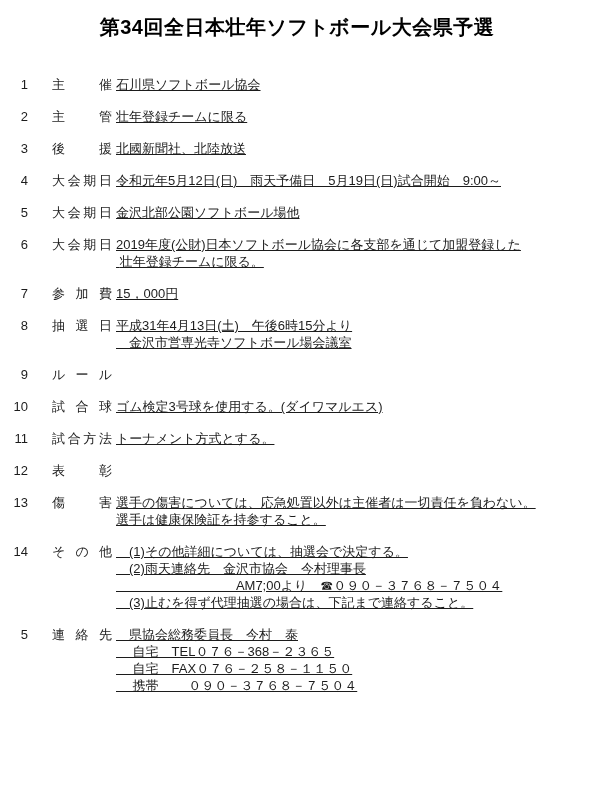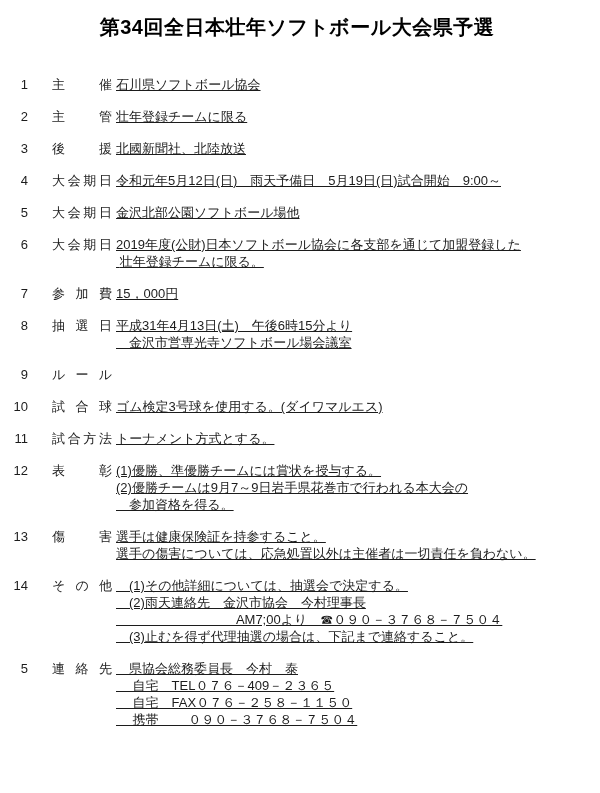--- a/index.html
+++ b/index.html
@@ -142,51 +142,46 @@
     <div class="num">11</div>
     <div class="label">試合方法</div>
     <div class="content">
           <div class="line">トーナメント方式とする。</div>
         </div>
   </div>
 
   <div class="item">
     <div class="num">12</div>
     <div class="label">表彰</div>
-    <div class="content">
-          <div class="line">(1)優勝、準優勝チームには賞状を授与する。</div>
-          <div class="line">(2)優勝チームは9月7～9日岩手県花巻市で行われる本大会の</div>
-          <div class="line">　参加資格を得る。</div>
-        </div>
   </div>
 
   <div class="item">
     <div class="num">13</div>
     <div class="label">傷害</div>
     <div class="content">
+          <div class="line">選手の傷害については、応急処置以外は主催者は一切責任を負わない。</div>
           <div class="line">選手は健康保険証を持参すること。</div>
-          <div class="line">選手の傷害については、応急処置以外は主催者は一切責任を負わない。</div>
         </div>
   </div>
 
   <div class="item">
     <div class="num">14</div>
     <div class="label">その他</div>
     <div class="content">
           <div class="line">　(1)その他詳細については、抽選会で決定する。</div>
           <div class="line">　(2)雨天連絡先　金沢市協会　今村理事長</div>
           <div class="line">　　　　　　　　　 AM7;00より　☎０９０－３７６８－７５０４</div>
           <div class="line">　(3)止むを得ず代理抽選の場合は、下記まで連絡すること。</div>
         </div>
   </div>
 
   <div class="item">
     <div class="num">5</div>
     <div class="label">連絡先</div>
     <div class="content">
           <div class="line">　県協会総務委員長　今村　泰</div>
-          <div class="line">　 自宅　TEL０７６－409－２３６５</div>
+          <div class="line">　 自宅　TEL０７６－368－２３６５</div>
           <div class="line">　 自宅　FAX０７６－２５８－１１５０</div>
           <div class="line">　 携帯　　 ０９０－３７６８－７５０４</div>
         </div>
   </div>
 </div>
 </div>
 
 </body></html>

